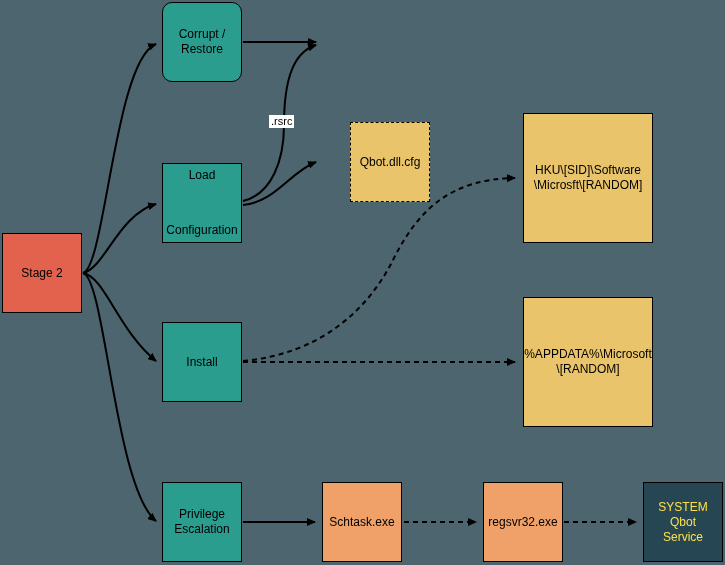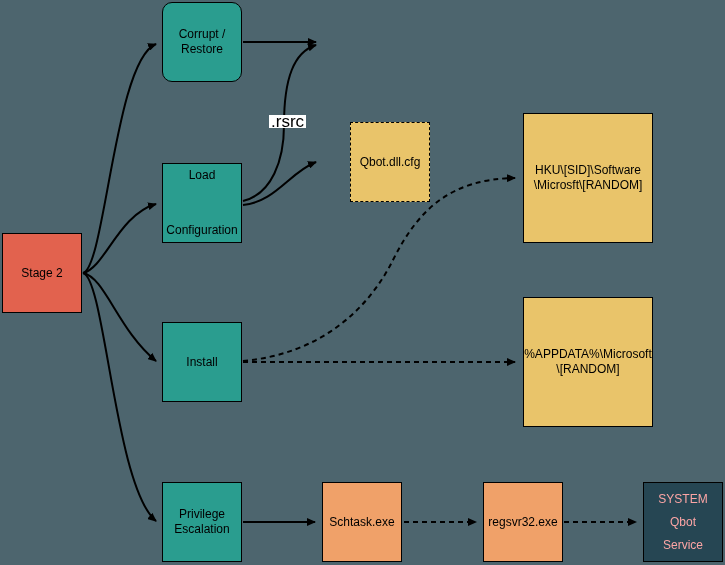--- a/index.html
+++ b/index.html
@@ -43,29 +43,29 @@
     line-height: 15px;
     color: #000000;
     z-index: 2;
   }
   .node .nl { white-space: nowrap; }
   .node.large { width: 130px; height: 130px; }
   .node.red    { background: var(--red, #E2624E); text-align: center; }
   .node.teal   { background: var(--teal, #2A9D8F); }
   .node.yellow { background: var(--yellow, #E9C46A); }
   .node.orange { background: var(--orange, #F0A169); }
-  .node.dark   { background: var(--dark, #264653); color: #fca5a5; gap: 8px; }
+  .node.dark   { background: var(--dark, #264653); color: #fde047; }
   .node.dashed-border { border: 1px dashed var(--line, #000000); margin-left: 28px; }
   .edge-label {
     position: absolute;
     left: 269px;
     top: 115px;
     background: var(--label_bg, #FFFFFF);
     color: #000000;
-    font-size: 17px;
+    font-size: 11px;
     line-height: 13px;
     padding: 0 2px;
     z-index: 3;
     white-space: nowrap;
   }
 </style>
 </head>
 <body>
 
 <div class="canvas">

